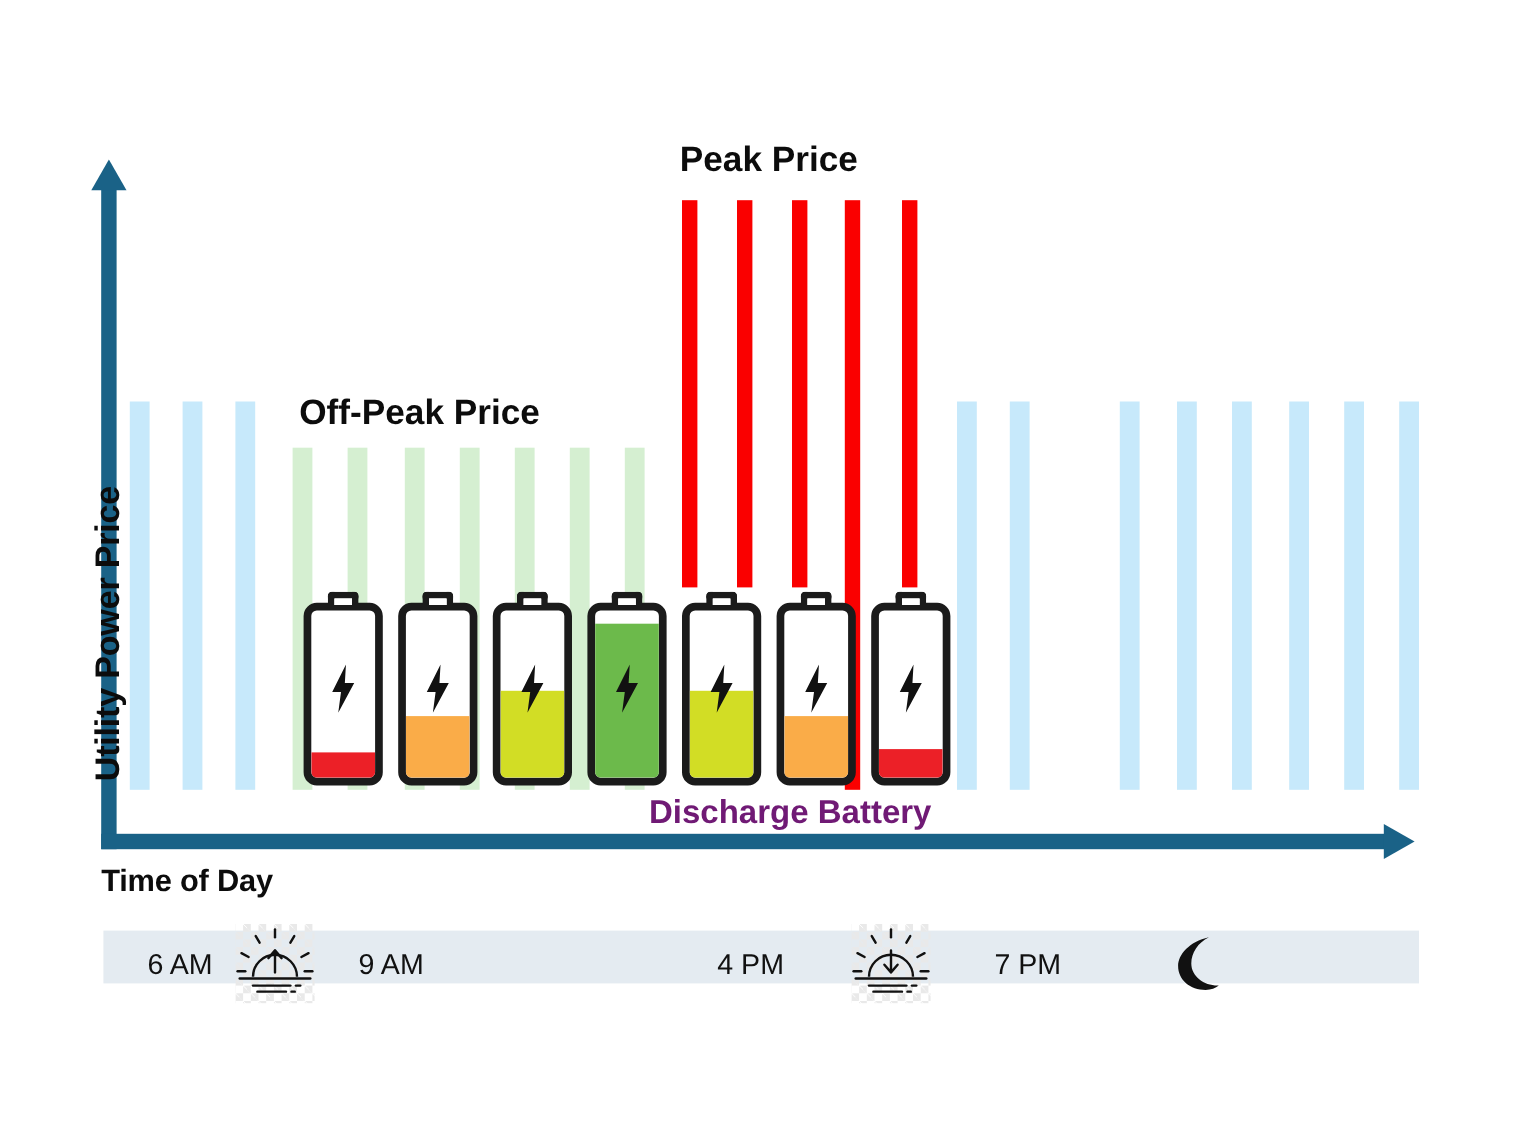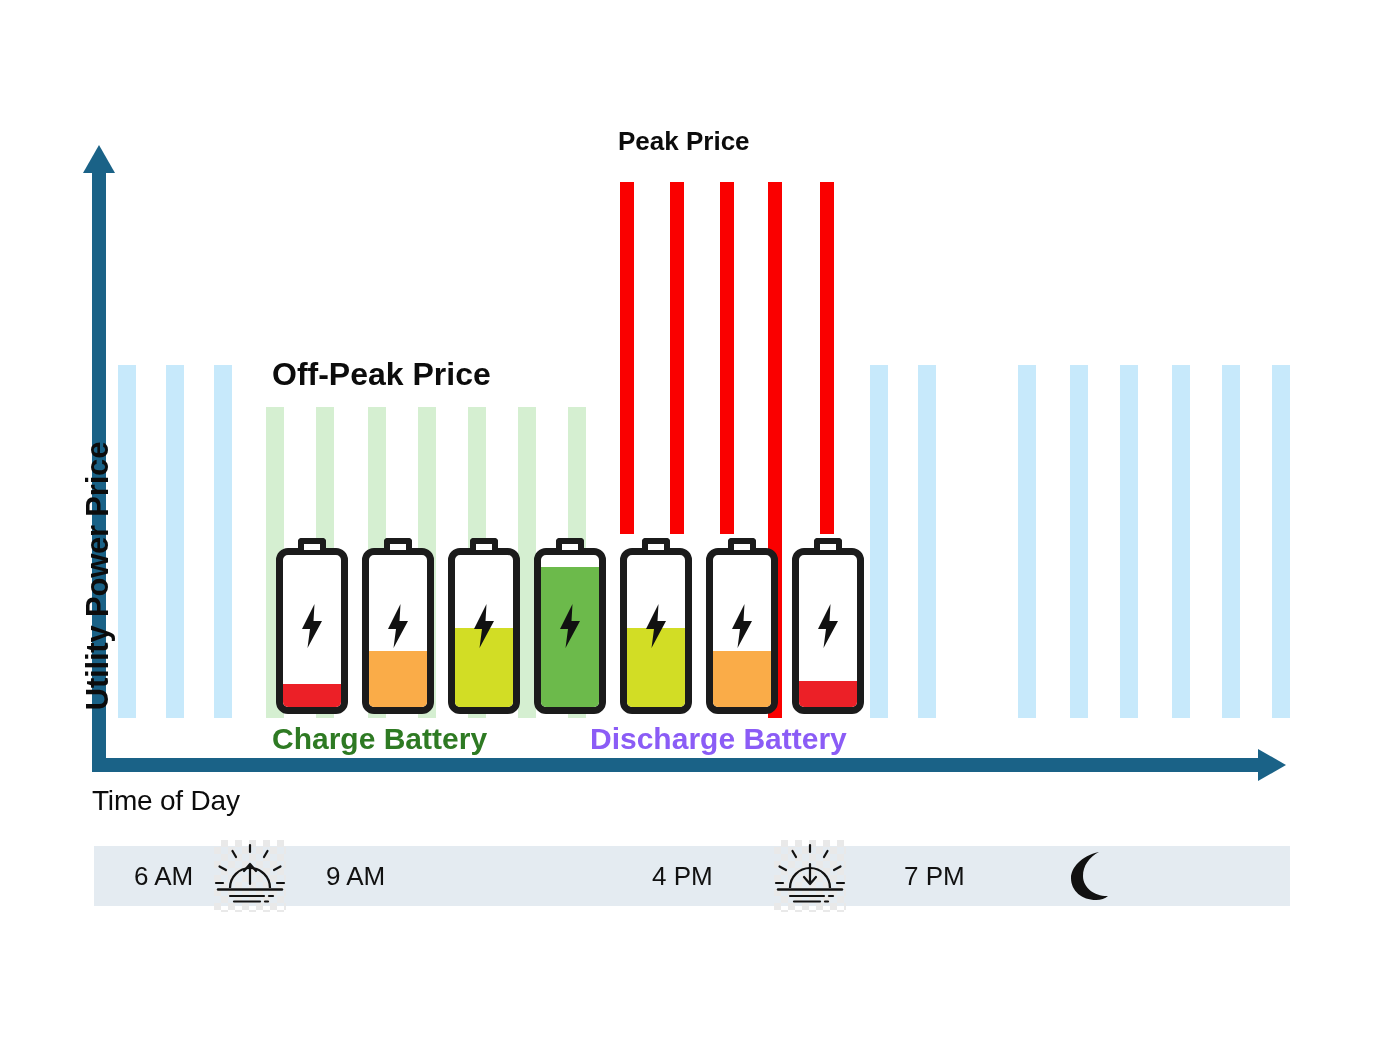--- a/index.html
+++ b/index.html
@@ -67,21 +67,21 @@
     font-size: 31px;
     font-weight: bold;
     color: #0c0c0c;
     letter-spacing: -0.2px;
   }
   .xlabel {
     position: absolute;
     left: 92px;
     top: 785px;
     font-size: 28px;
-    font-weight: normal;
+    font-weight: bold;
     color: #0c0c0c;
     letter-spacing: -0.2px;
   }
 
   
   .bar {
     position: absolute;
     bottom: 0;
   }
   .bars-layer {
@@ -92,32 +92,32 @@
     height: 1038px;
   }
 
   
   .section-title {
     position: absolute;
     font-weight: bold;
     white-space: nowrap;
   }
   .title-offpeak { left: 272px; top: 356px; font-size: 32px; color: #0c0c0c; }
-  .title-peak    { left: 618px; top: 126px; font-size: 26px; color: #0c0c0c; }
+  .title-peak    { left: 618px; top: 126px; font-size: 32px; color: #0c0c0c; }
   .title-midpeak { left: 872px; top: 300px; font-size: 32px; color: #7a7a7a; }
 
   
   .action-label {
     position: absolute;
     font-weight: bold;
     font-size: 30px;
     white-space: nowrap;
   }
   .label-charge    { left: 272px; top: 722px; color: #2e7a23; }
-  .label-discharge { left: 590px; top: 722px; color: #8b5cf6; }
+  .label-discharge { left: 590px; top: 722px; color: #701a75; }
 
   
   .battery {
     position: absolute;
     width: 72px;
     height: 176px;
   }
   .batt-nub {
     position: absolute;
     left: 22px;
@@ -158,21 +158,21 @@
     z-index: 4;
     pointer-events: none;
   }
 
   
   .timeline {
     position: absolute;
     left: 94px;
     top: 846px;
     width: 1196px;
-    height: 60px;
+    height: 48px;
     background: #e4ebf1;
   }
   .tl-item {
     position: absolute;
     top: 0;
     height: 60px;
     display: flex;
     align-items: center;
     justify-content: center;
   }
@@ -296,21 +296,20 @@
         <div class="batt-body">
           <div class="batt-fill" style="height: 17%; background: rgb(236, 32, 39);"></div>
         </div>
         <div class="batt-nub"></div>
         <svg class="batt-bolt" width="26" height="44" viewBox="0 0 26 44" xmlns="http://www.w3.org/2000/svg" aria-hidden="true">
           <path d="M15.5 0 L3 25 L11 25 L8.5 44 L23 17 L14.5 17 Z" fill="#111111"></path>
         </svg>
       </div>
     </div>
 
-  <div class="action-label label-charge">Charge Battery</div>
   <div class="action-label label-discharge">Discharge Battery</div>
 
   <div class="timeline" id="timeline" style="background: rgb(228, 235, 241);">
       <div class="tl-item" style="left: 40px;">
         <span class="tl-text">6 AM</span>
       </div>
       <div class="tl-icon checker" style="left: 120px; display: flex; align-items: center; justify-content: center;">
         <svg width="72" height="72" viewBox="0 0 72 72" xmlns="http://www.w3.org/2000/svg">
           <path d="M16 48 A20 20 0 0 1 56 48" fill="none" stroke="#111" stroke-width="2.2"></path>
           <path d="M36 44 L36 24 M36 24 L30 31 M36 24 L42 31" stroke="#111" stroke-width="2.2" fill="none" stroke-linecap="round" stroke-linejoin="round"></path>

